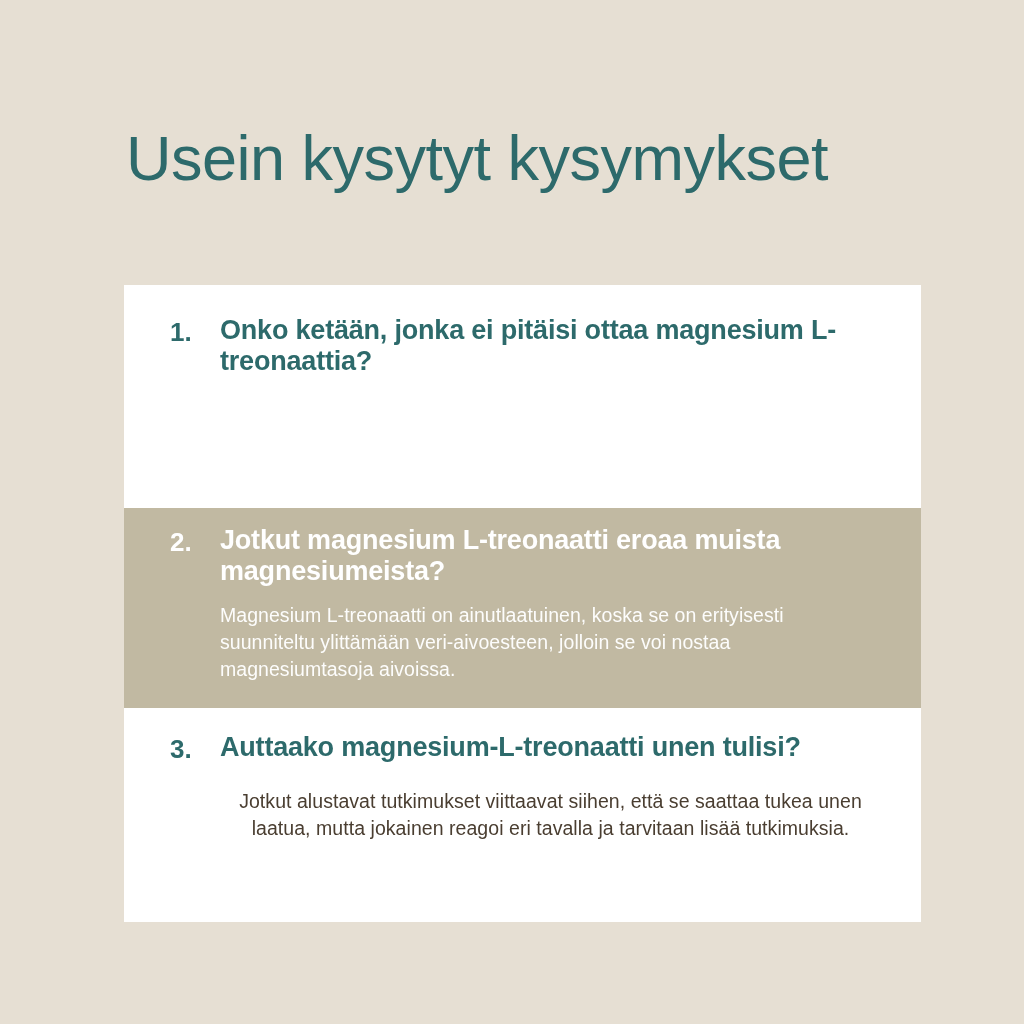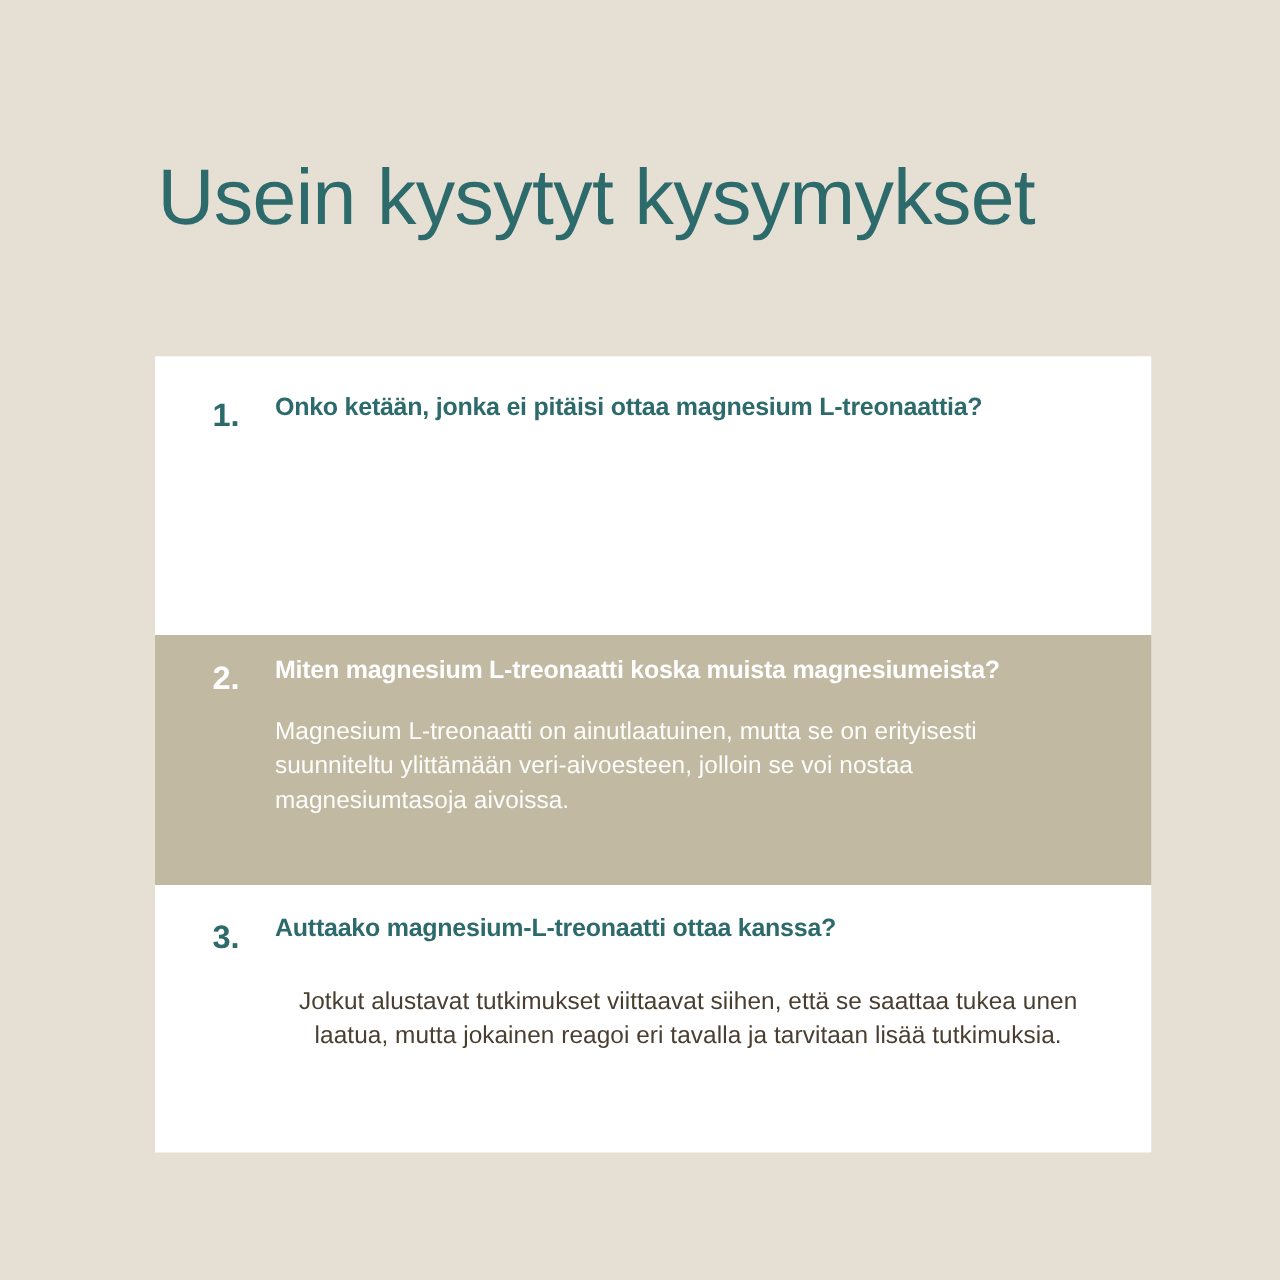--- a/index.html
+++ b/index.html
@@ -69,21 +69,21 @@
     width:50px;
     font-size:26px;
     font-weight:700;
     line-height:1.2;
     padding-top:2px;
     letter-spacing:0px;
   }
 
   .q-text {
     flex:1 1 auto;
-    font-size:20px;
+    font-size:27px;
     font-weight:700;
     line-height:1.16;
     letter-spacing:-0.2px;
   }
 
   .a-text {
     margin-left:50px;
     font-size:19.5px;
     font-weight:400;
     line-height:1.40;
@@ -112,27 +112,27 @@
     <div class="faq-card light c1">
       <div class="q-row">
         <span class="q-num teal">1.</span>
         <span class="q-text teal">Onko ketään, jonka ei pitäisi ottaa magnesium L-treonaattia?</span>
       </div>
     </div>
 
     <div class="faq-card dark c2">
       <div class="q-row">
         <span class="q-num white">2.</span>
-        <span class="q-text white">Miten magnesium L-treonaatti koska muista magnesiumeista?</span>
+        <span class="q-text white">Jotkut magnesium L-treonaatti eroaa muista magnesiumeista?</span>
       </div>
-      <p class="a-text whitish">Magnesium L-treonaatti on ainutlaatuinen, mutta se on erityisesti suunniteltu ylittämään veri-aivoesteen, jolloin se voi nostaa magnesiumtasoja aivoissa.</p>
+      <p class="a-text whitish">Magnesium L-treonaatti on ainutlaatuinen, koska se on erityisesti suunniteltu ylittämään veri-aivoesteen, jolloin se voi nostaa magnesiumtasoja aivoissa.</p>
     </div>
 
     <div class="faq-card light c3">
       <div class="q-row">
         <span class="q-num teal">3.</span>
-        <span class="q-text teal">Auttaako magnesium-L-treonaatti ottaa kanssa?</span>
+        <span class="q-text teal">Auttaako magnesium-L-treonaatti unen tulisi?</span>
       </div>
       <p class="a-text brown">Jotkut alustavat tutkimukset viittaavat siihen, että se saattaa tukea unen laatua, mutta jokainen reagoi eri tavalla ja tarvitaan lisää tutkimuksia.</p>
     </div>
 
   </div>
 </div>
 
 </body></html>

